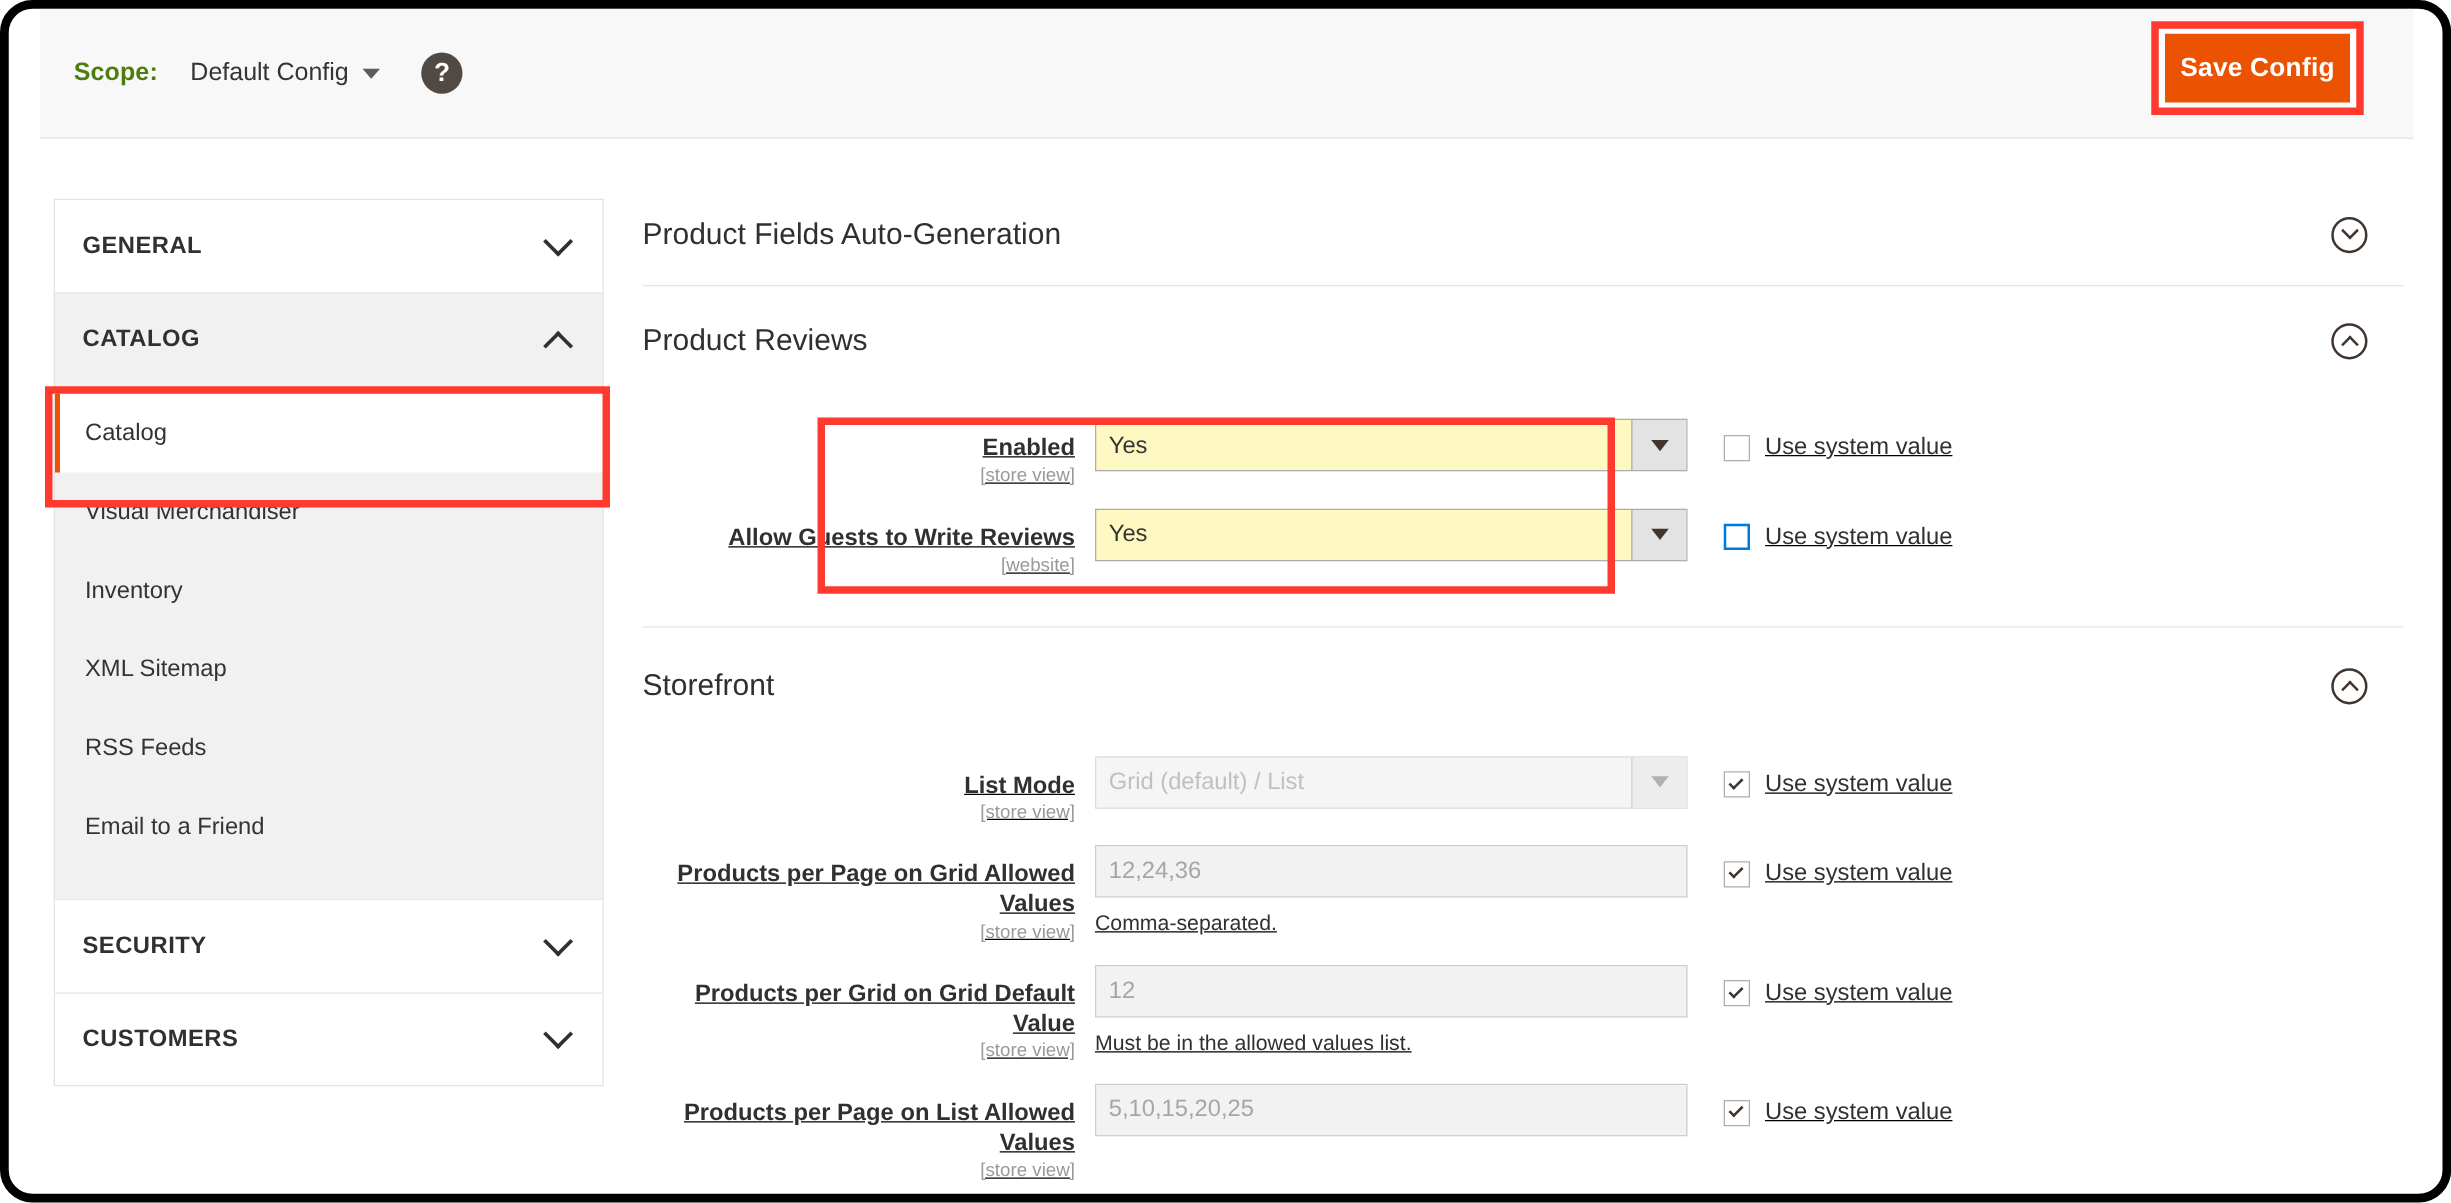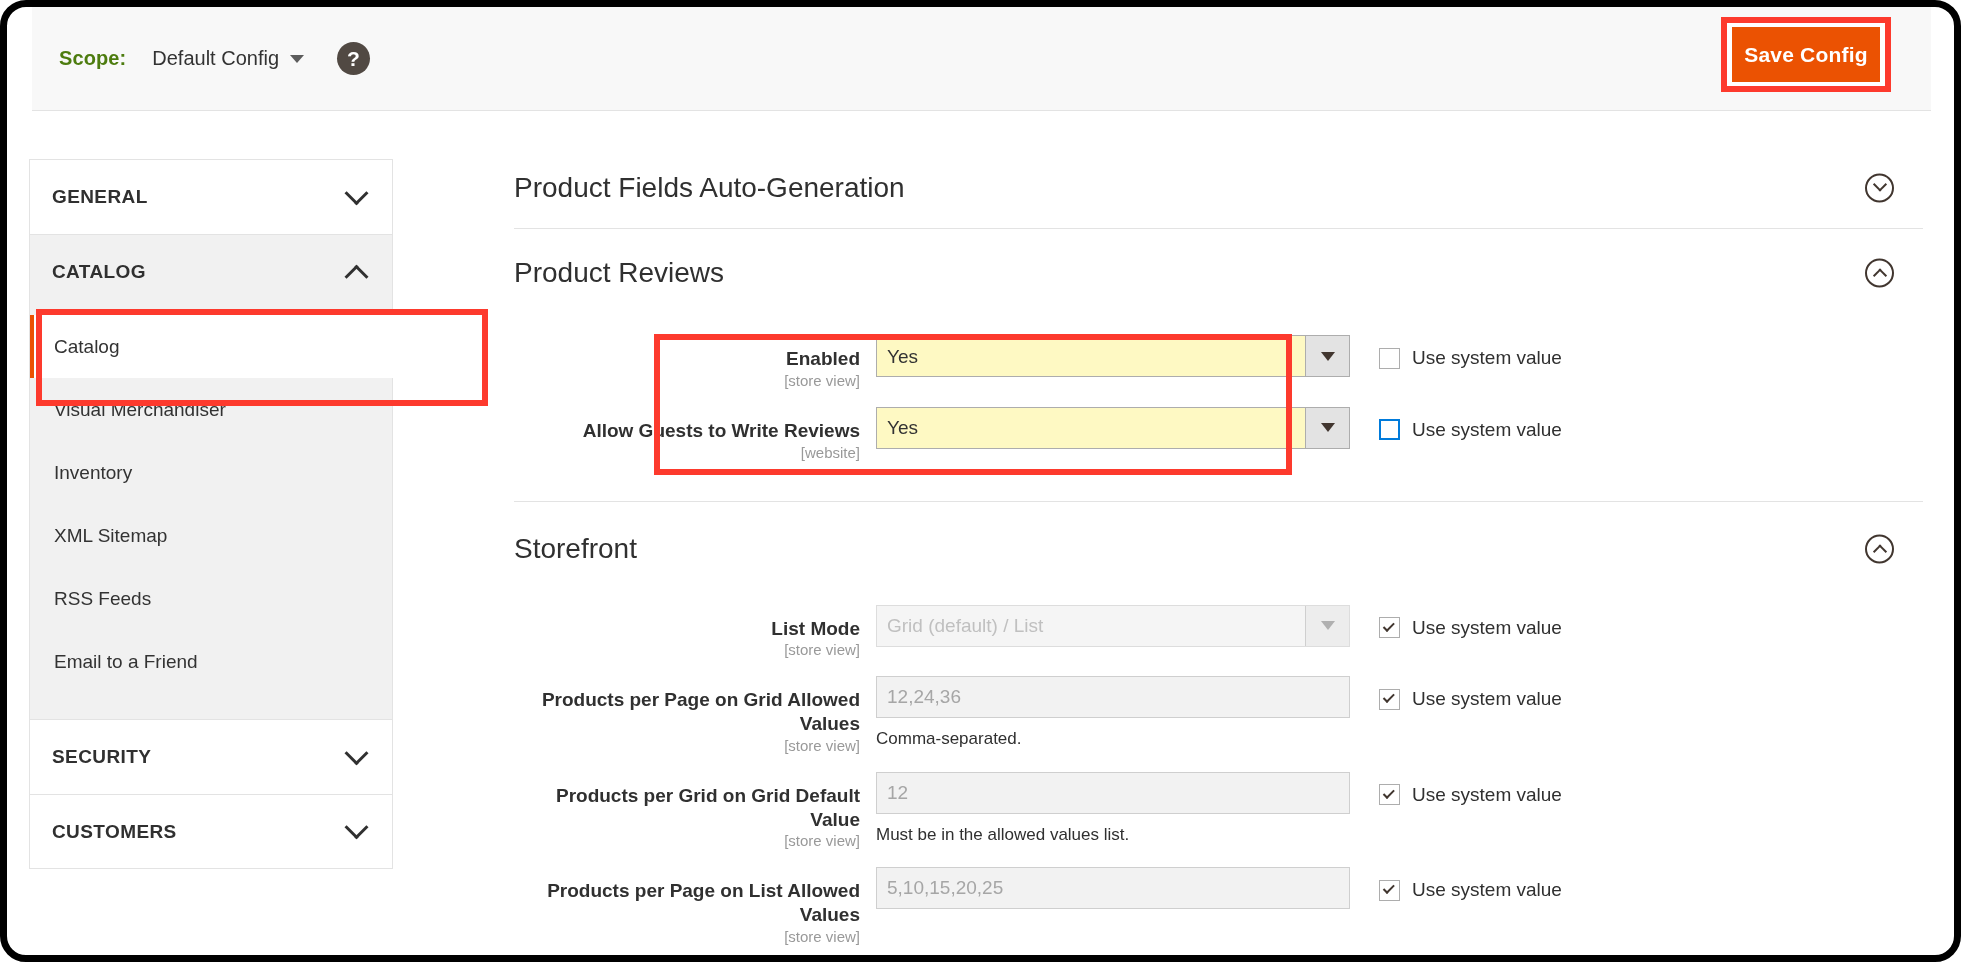--- a/index.html
+++ b/index.html
@@ -84,22 +84,22 @@
     font-family: "Liberation Sans", sans-serif;
     font-size: 21px;
     font-weight: bold;
     cursor: pointer;
     letter-spacing: .2px;
   }
 
   
   #sidebar {
     position: absolute;
-    left: 22px; top: 152px;
-    width: 364px;
+    left: 36px; top: 152px;
+    width: 440px;
   }
   .side-group {
     background: #ffffff;
     border: 1px solid #e3e3e3;
     border-bottom: none;
     height: 75px;
     display: flex;
     align-items: center;
     justify-content: space-between;
     padding: 0 27px 0 22px;
@@ -161,21 +161,21 @@
 
   .sect-head {
     position: relative;
     height: 82px;
     display: flex;
     align-items: center;
     border-bottom: 1px solid #e3e3e3;
   }
   .sect-head.no-rule { border-bottom: none; }
   .sect-title {
-    font-size: 28px;
+    font-size: 24px;
     color: #303030;
     font-weight: normal;
   }
   .sect-toggle {
     position: absolute;
     right: 29px; top: 50%;
     transform: translateY(-50%);
     width: 29px; height: 29px;
     border: 2px solid #41362f;
     border-radius: 50%;
@@ -191,20 +191,21 @@
     position: relative;
   }
   .sect-toggle .tchev.down { transform: rotate(45deg); top: -3px; }
   .sect-toggle .tchev.up   { transform: rotate(-135deg); top: 2px; }
 
   
   .field-row {
     display: flex;
     align-items: flex-start;
     position: relative;
+    text-decoration: underline;
   }
   .field-label {
     width: 362px;
     text-align: right;
     padding-right: 16px;
     padding-top: 12px;
   }
   .field-label .lab {
     font-size: 19px;
     font-weight: bold;

